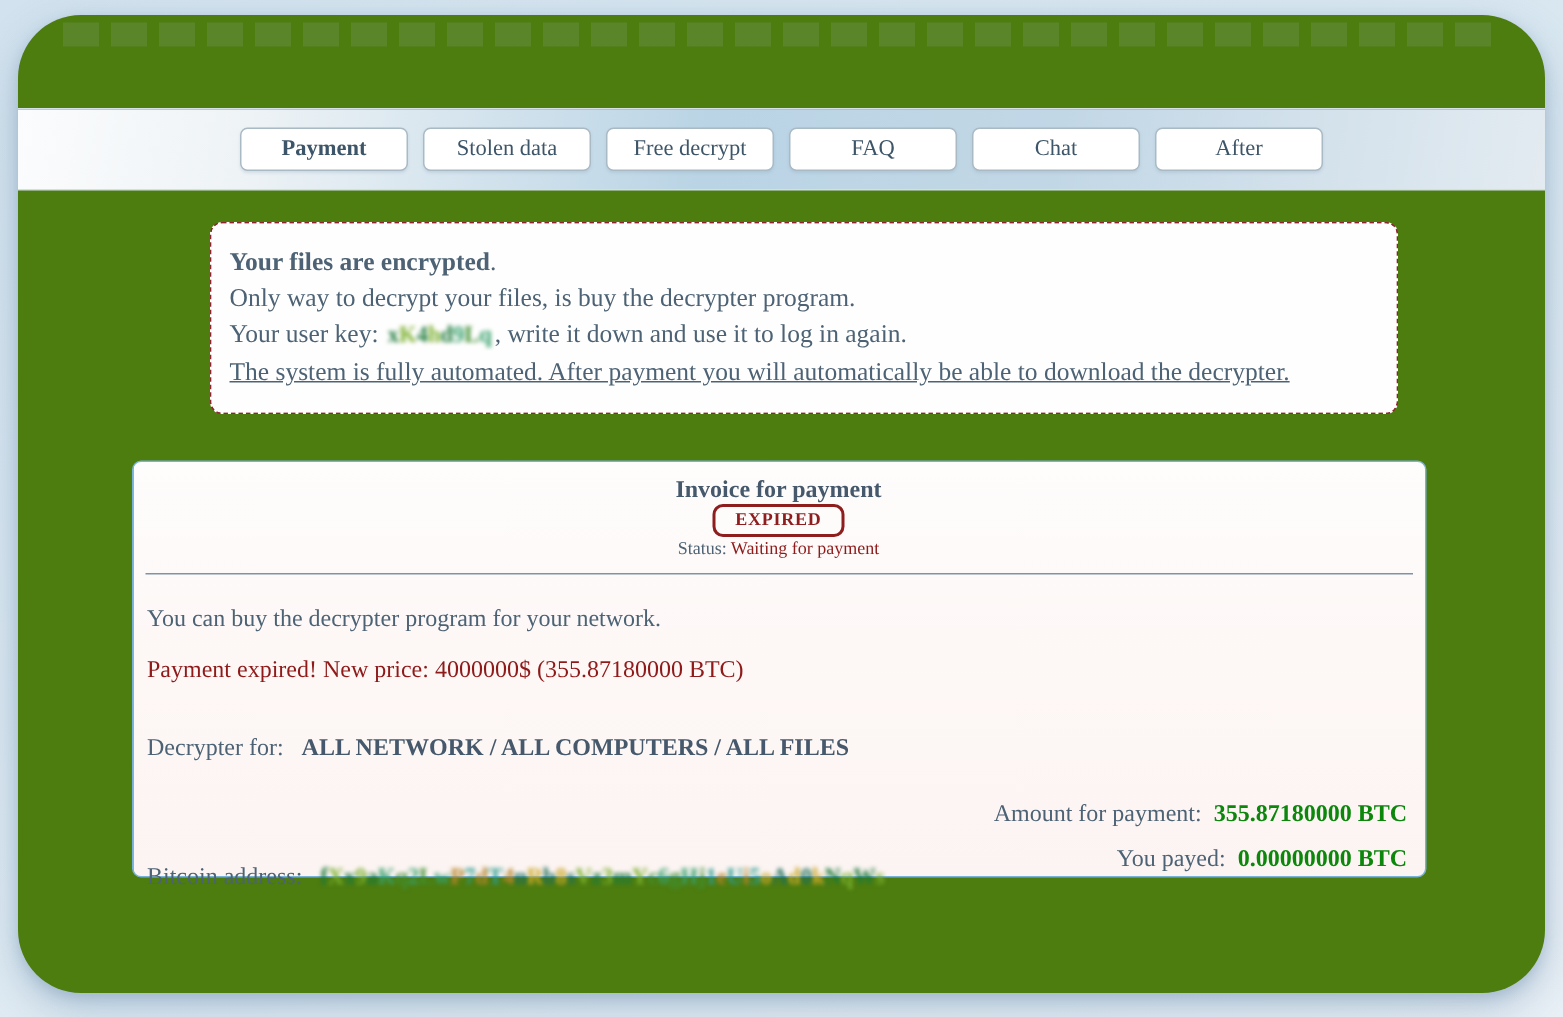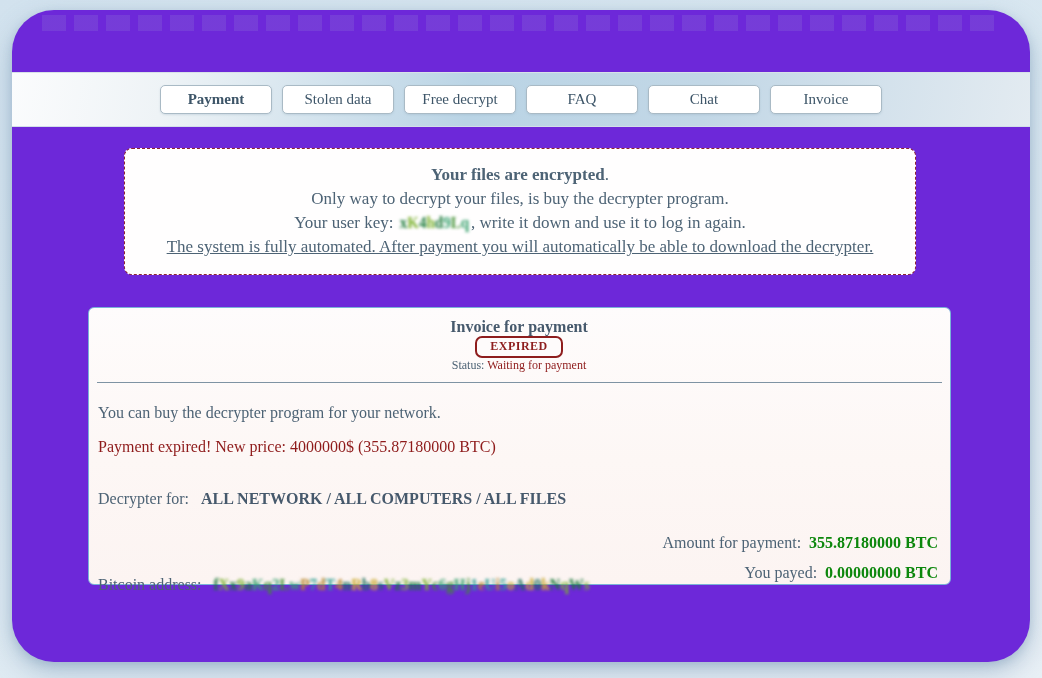--- a/index.html
+++ b/index.html
@@ -3,21 +3,21 @@
 <meta charset="utf-8">
 <style>
   html,body{margin:0;padding:0;}
   body{
     width:1042px;height:678px;position:relative;overflow:hidden;
     background:linear-gradient(160deg,#d2e2ee 0%,#dae8f1 45%,#e9f0f6 100%);
     font-family:"Liberation Serif","DejaVu Serif",serif;
   }
   .card{
     position:absolute;left:12px;top:10px;width:1018px;height:652px;
-    background:#6d28d9;border-radius:42px;
+    background:#4d7c0f;border-radius:42px;
     box-shadow:0 10px 26px rgba(110,145,175,.45),0 3px 8px rgba(110,145,175,.28);
     overflow:hidden;
   }
   .card-texture{
     position:absolute;top:5px;left:30px;right:30px;height:16px;
     background:repeating-linear-gradient(90deg,rgba(175,195,210,.22) 0 24px,transparent 24px 32px);
     opacity:.6;pointer-events:none;
   }
   
   .navband{
@@ -29,23 +29,23 @@
   .nav-btn{
     width:112px;height:29px;box-sizing:border-box;
     background:#ffffff;border:1px solid #a9bac5;border-radius:5px;
     display:flex;align-items:center;justify-content:center;
     font-size:15px;color:#3d5568;cursor:pointer;
     box-shadow:0 1px 2px rgba(130,160,180,.25);
   }
   .nav-btn.active{font-weight:bold;}
   
   .notice{
-    position:absolute;top:138px;left:112px;width:792px;box-sizing:border-box;
+    position:absolute;top:138px;left:128px;width:792px;box-sizing:border-box;
     border:1px dashed #8e2433;border-radius:8px;
-    padding:14px 12px 15px;text-align:center;
+    padding:14px 12px 15px;
     color:#4d6375;font-size:17px;line-height:24px;background:#fffefe;
   }
   .notice .b{font-weight:bold;}
   .notice .u{text-decoration:underline;}
   
   .invoice{
     position:absolute;top:297px;left:76px;width:863px;height:278px;box-sizing:border-box;
     border:1px solid #79b2d8;border-radius:6px;
     background:linear-gradient(180deg,#fefcfc 0%,#fdf7f5 55%,#fcf4f2 100%);
     color:#4d6375;font-size:16px;
@@ -85,21 +85,21 @@
 
 <div class="card">
   <div class="card-texture"></div>
 
   <div class="navband">
     <div class="nav-btn active">Payment</div>
     <div class="nav-btn">Stolen data</div>
     <div class="nav-btn">Free decrypt</div>
     <div class="nav-btn">FAQ</div>
     <div class="nav-btn">Chat</div>
-    <div class="nav-btn">Invoice</div>
+    <div class="nav-btn">After</div>
   </div>
 
   <div class="notice">
     <div><span class="b">Your files are encrypted</span><span>.</span></div>
     <div>Only way to decrypt your files, is buy the decrypter program.</div>
     <div><span>Your user key: </span><span class="scramble key-scramble"><span style="color: rgb(29, 122, 58);">x</span><span style="color: rgb(122, 176, 45);">K</span><span style="color: rgb(29, 122, 58);">4</span><span style="color: rgb(122, 176, 45);">h</span><span style="color: rgb(29, 122, 58);">d</span><span style="color: rgb(53, 160, 107);">9</span><span style="color: rgb(63, 143, 47);">L</span><span style="color: rgb(53, 160, 107);">q</span></span><span>, write it down and use it to log in again.</span></div>
     <div class="u">The system is fully automated. After payment you will automatically be able to download the decrypter.</div>
   </div>
 
   <div class="invoice">

